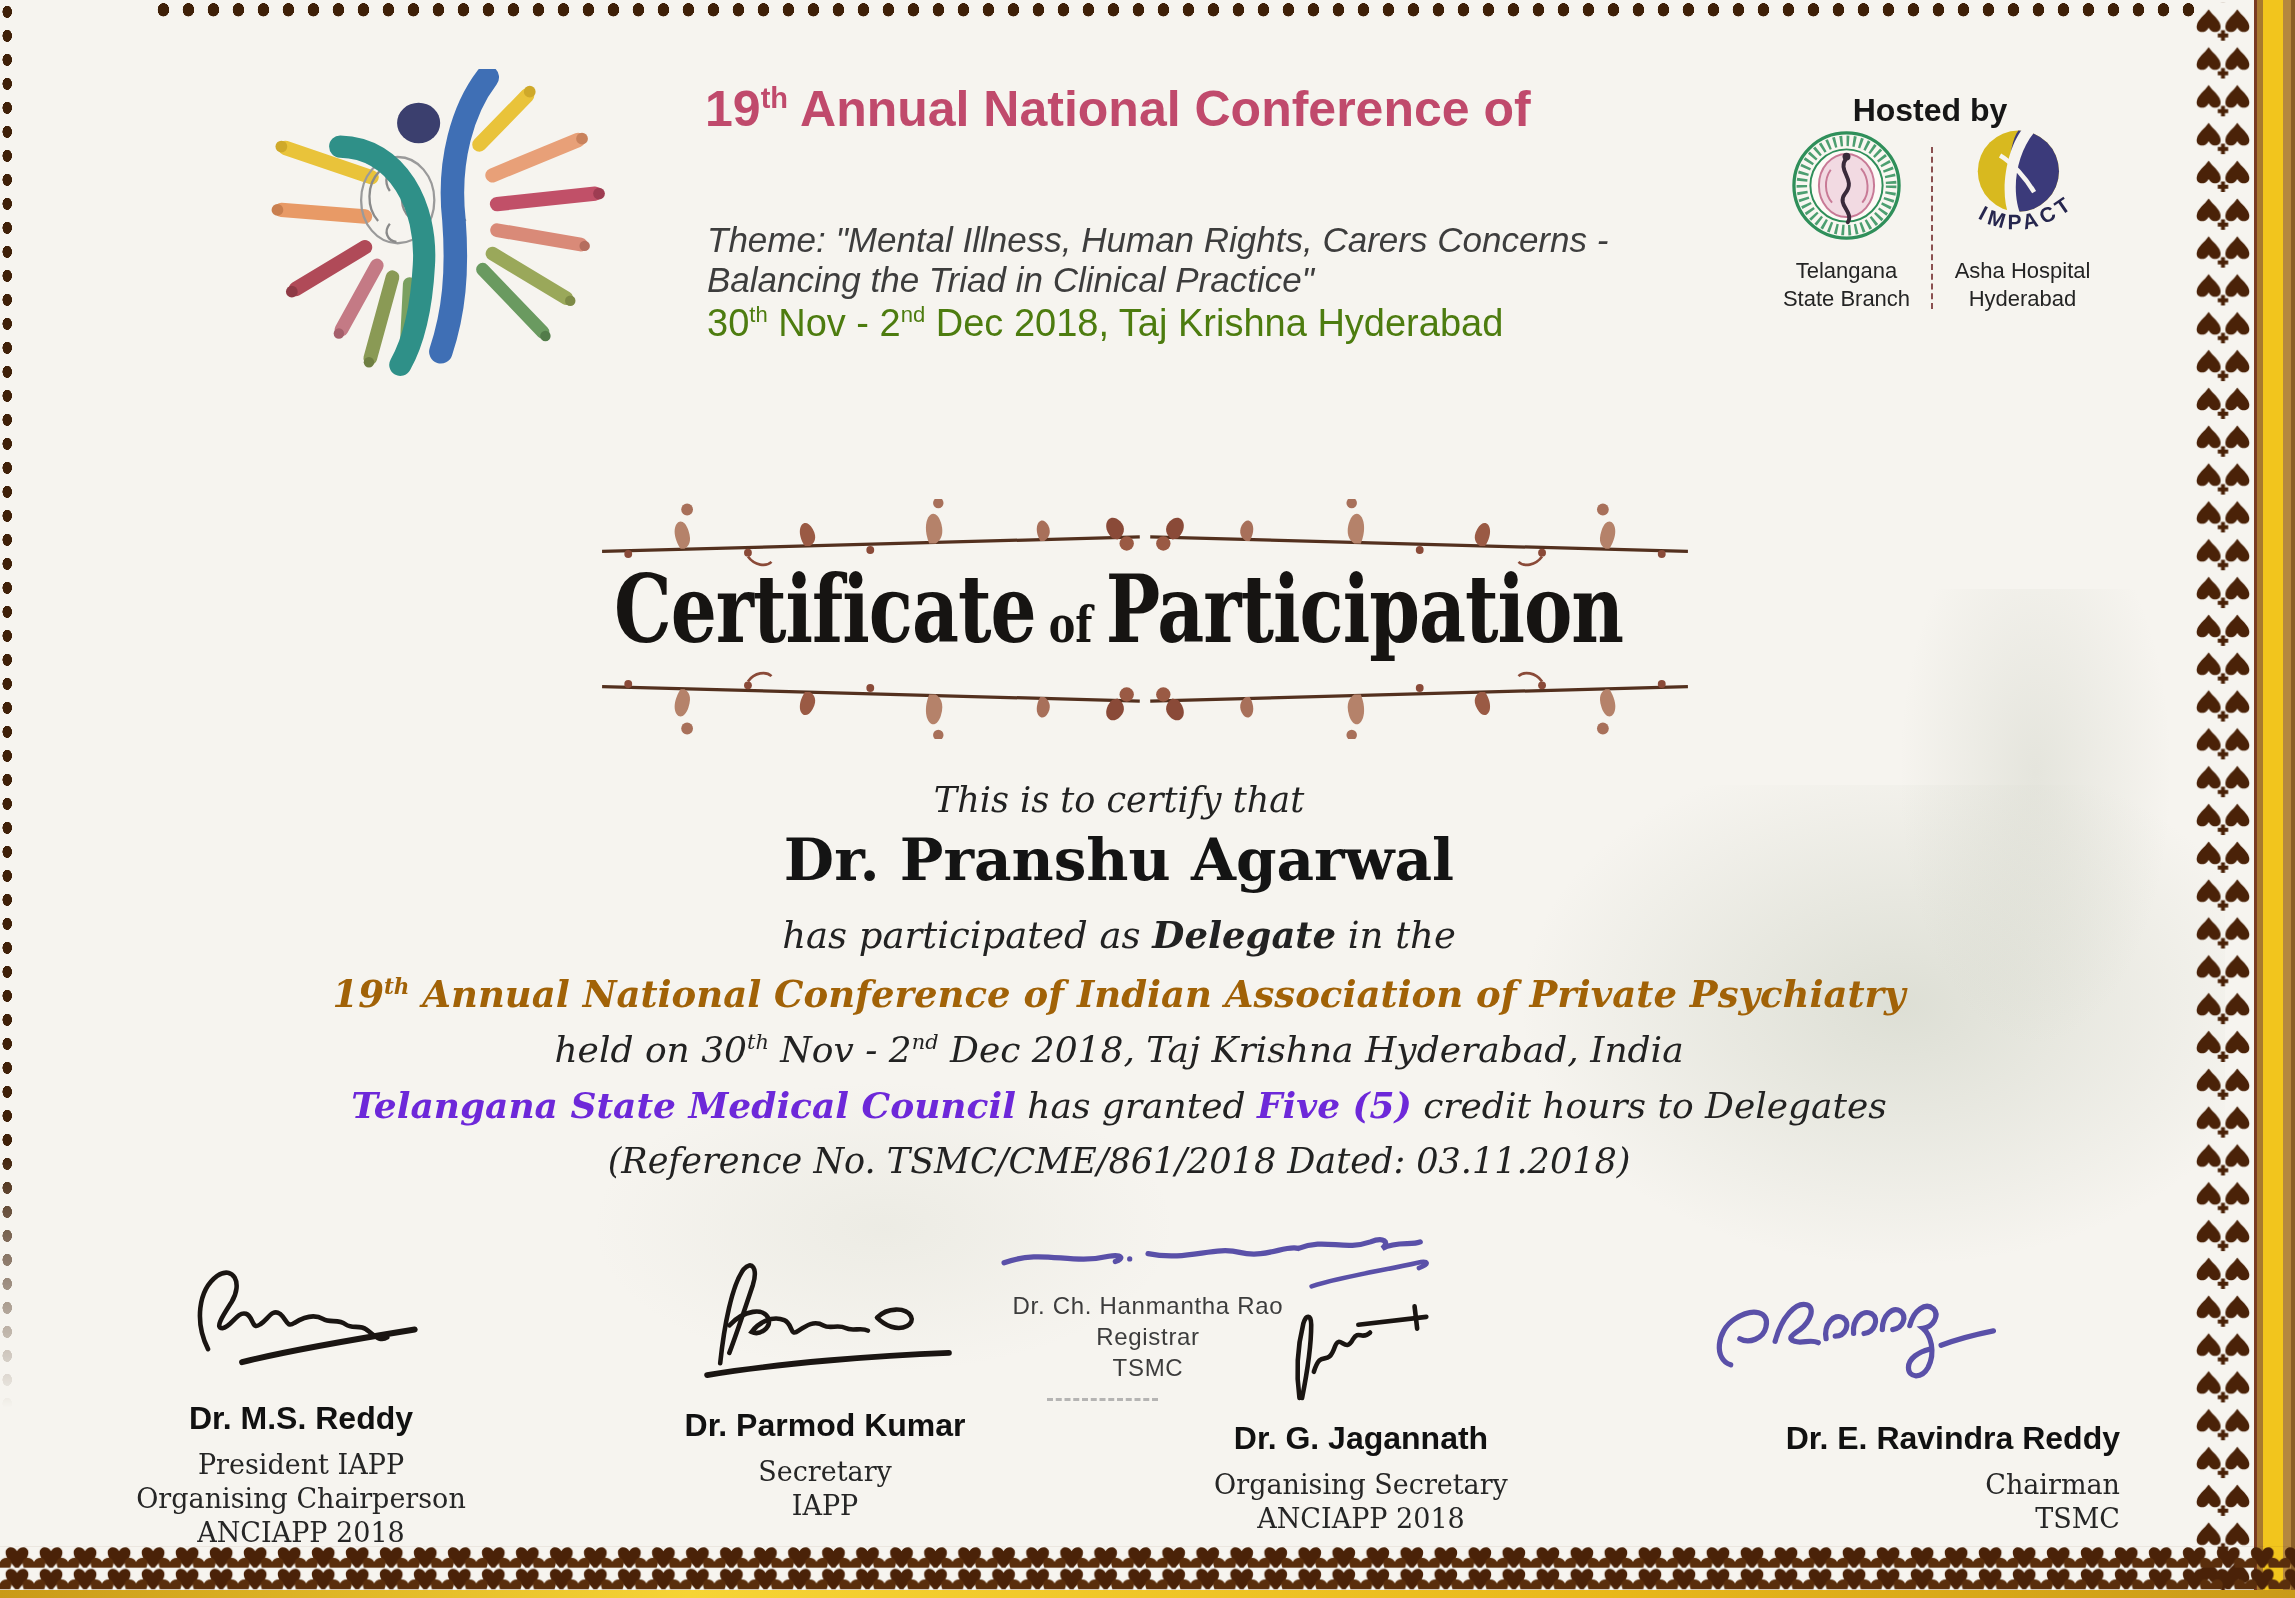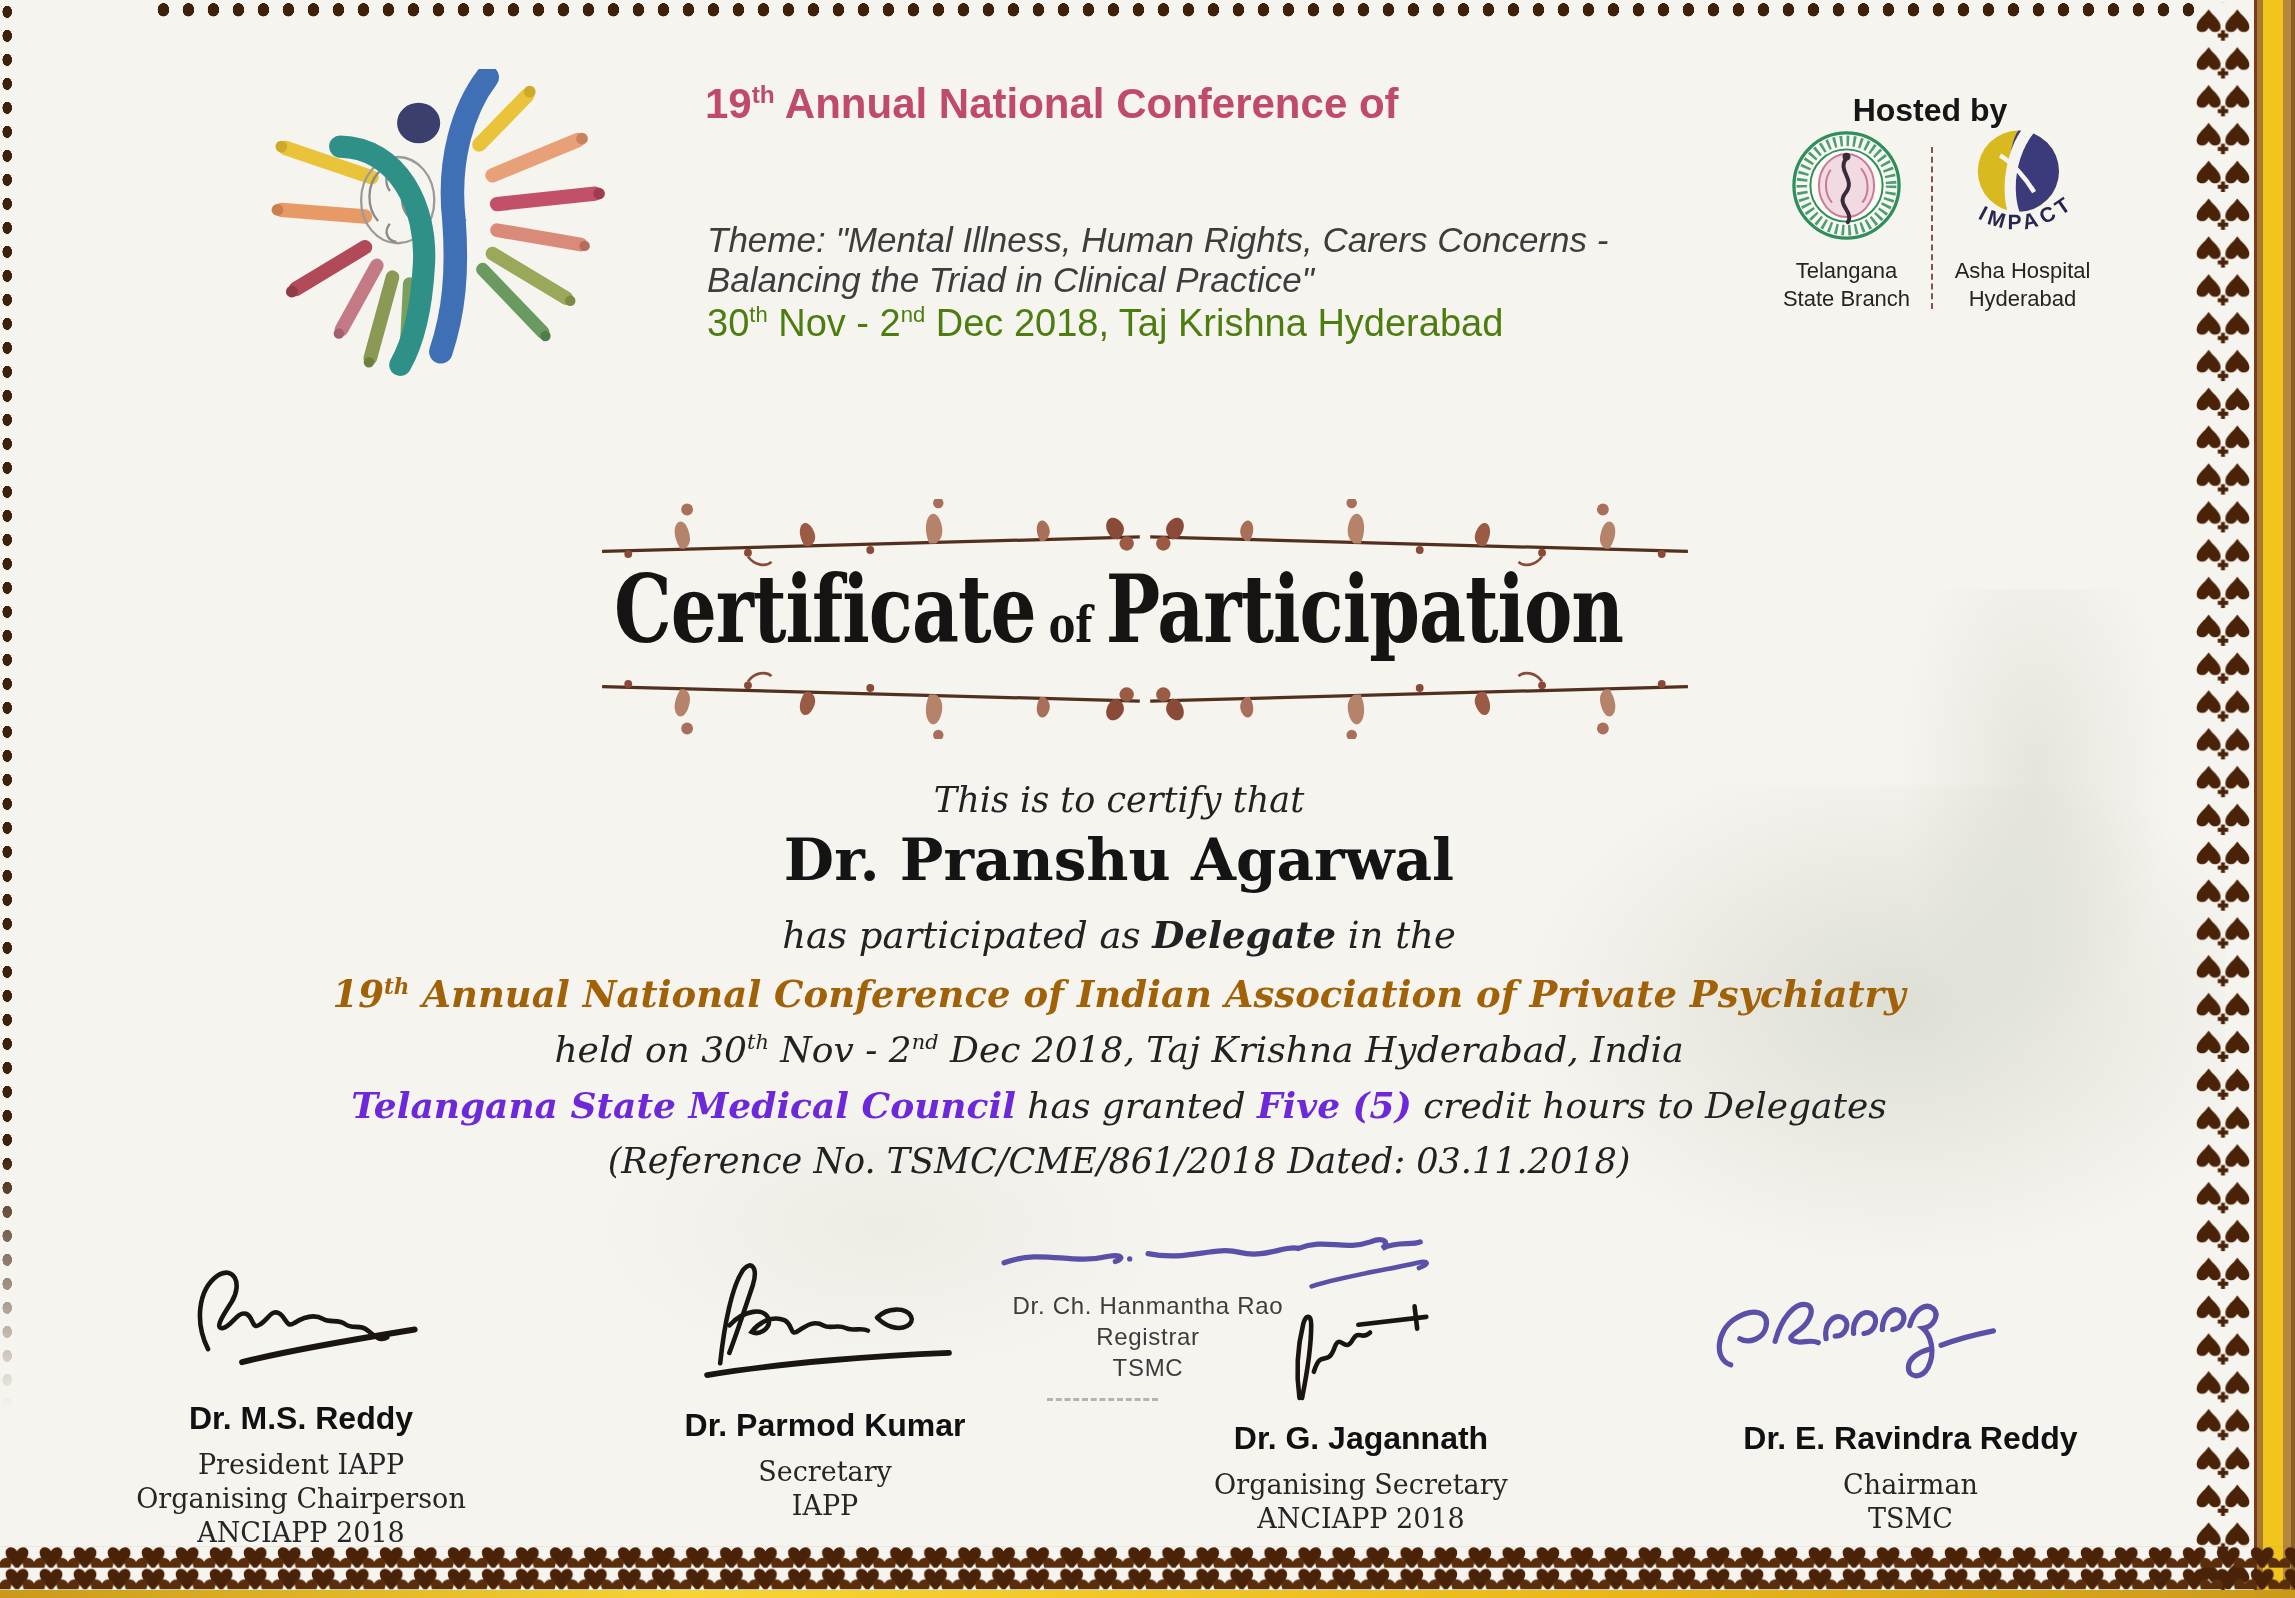--- a/index.html
+++ b/index.html
@@ -27,21 +27,21 @@
   
   .wm1{left:1505px;top:785px;width:720px;height:491px;
     background:radial-gradient(ellipse at 55% 45%,rgba(150,162,138,.26),rgba(150,162,138,0) 68%);}
   .wm2{left:1898px;top:589px;width:275px;height:458px;
     background:radial-gradient(ellipse at 50% 40%,rgba(160,168,148,.20),rgba(160,168,148,0) 70%);}
   .wm3{left:589px;top:1080px;width:589px;height:294px;
     background:radial-gradient(ellipse at 50% 50%,rgba(168,175,150,.12),rgba(168,175,150,0) 70%);}
 
   
   .h-line{left:705px;width:1047px;color:#c04a6c;font-weight:bold;}
-  .h-line1{top:80px;font-size:42px;}
+  .h-line1{top:80px;font-size:50px;}
   .h-line2{top:145px;font-size:48px;}
   .h-line sup{font-size:58%;}
   .theme{left:707px;width:1021px;color:#3d3d3d;font-style:italic;font-size:35px;}
   .theme1{top:220px;}
   .theme2{top:260px;}
   .h-date{left:707px;top:302px;width:1021px;color:#4d7c0f;font-size:38px;}
   .h-date sup{font-size:58%;}
 
   .hosted-label{left:1832px;top:92px;width:196px;font-size:32px;font-weight:bold;color:#161616;}
   .host-label{font-size:22px;line-height:28px;color:#242424;}
@@ -70,21 +70,21 @@
   .b-council b{font-weight:bold;color:#6d28d9;}
   .b-ref{top:1141px;font-size:35px;font-style:italic;}
 
   
   .sig-block{font-family:"Liberation Sans",sans-serif;}
   .sig-name{font-size:32px;font-weight:bold;color:#111;margin-bottom:10.5px;}
   .sig-title{font-family:"DejaVu Serif",serif;font-size:27px;line-height:34px;color:#262626;}
   .blk1{left:85px;top:1400px;width:432px;}
   .blk2{left:622px;top:1407px;width:406px;}
   .blk3{left:1171px;top:1420px;width:380px;}
-  .blk4{left:1701px;top:1420px;width:419px;}
+  .blk4{left:1701px;top:1420px;width:419px;text-align:right;}
   .stamp{left:1001px;top:1290px;width:294px;font-size:24px;line-height:31px;
     color:#3c3c3c;letter-spacing:0.7px;}
   .stamp-dash{left:1047px;top:1398px;width:111px;border-top:3.3px dashed #9a9a9a;opacity:.7;}
   svg text{font-family:"Liberation Sans",sans-serif;}
 </style>
 </head>
 <body>
 
 <div class="stage">
 

